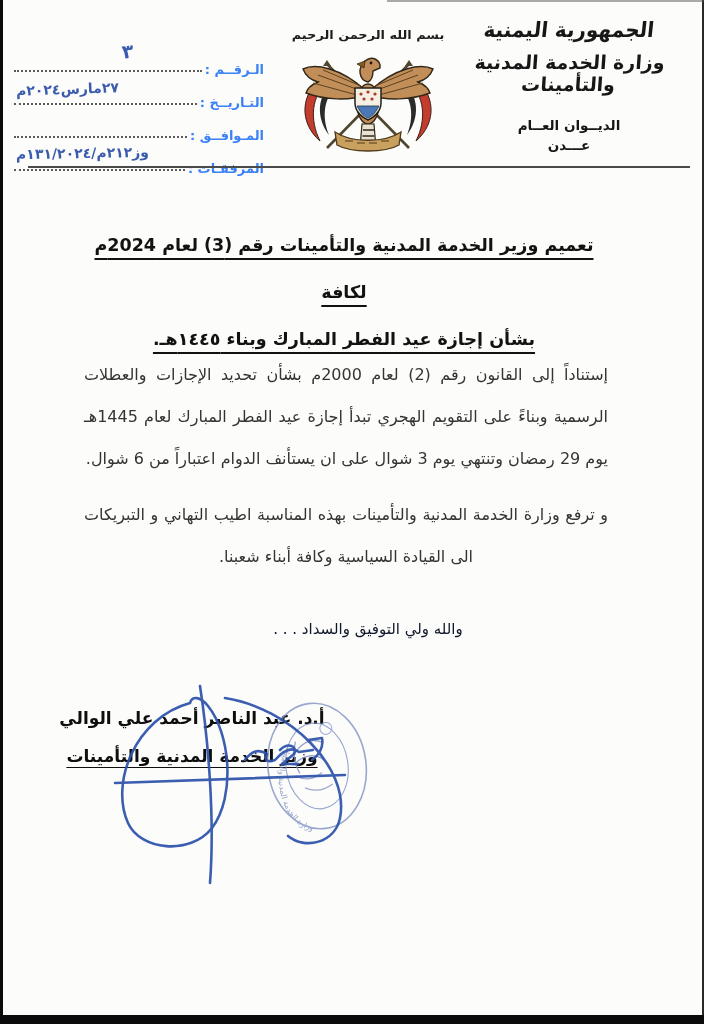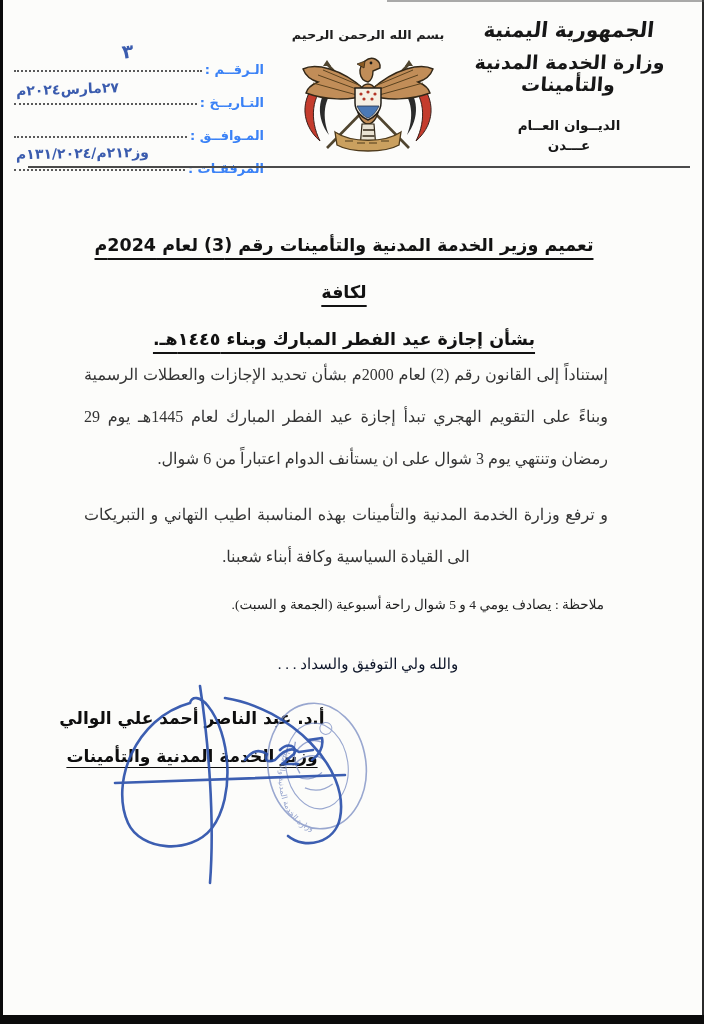--- a/index.html
+++ b/index.html
@@ -38,21 +38,21 @@
   .brand-sub.first{margin-top:20px;}
 
   .rule{position:absolute;top:166px;left:28px;width:662px;height:2px;background:#4b4b4b;}
 
   
   .title{position:absolute;top:222px;left:80px;width:528px;direction:rtl;text-align:center;
     font-weight:bold;font-size:17.5px;color:#121212;line-height:47px;}
   .title span{text-decoration:underline;text-underline-offset:7px;text-decoration-thickness:1.5px;}
 
   
-  .bodytext{position:absolute;top:354px;left:84px;width:524px;direction:rtl;color:#343434;font-family:Liberation Serif, serif;}
+  .bodytext{position:absolute;top:354px;left:84px;width:524px;direction:rtl;color:#343434;}
   .p1{font-size:16px;line-height:42px;text-align:justify;margin:0;}
   .p2{font-size:16px;line-height:42px;text-align:justify;text-align-last:center;margin:14px 0 0 0;}
   .note{font-size:13.5px;margin:18px 4px 0 0;text-align:right;color:#222;}
   .closing{font-size:15px;margin:42px 0 4px 0;text-align:center;transform:translateX(22px);color:#0f172a;}
 
   
   .sig{position:absolute;top:708px;left:46px;width:292px;direction:rtl;text-align:center;color:#0e0e0e;}
   .sig-name{font-size:17px;font-weight:bold;white-space:nowrap;}
   .sig-title{font-size:17px;font-weight:bold;margin-top:18px;white-space:nowrap;
     text-decoration:underline;text-underline-offset:5px;}
@@ -141,21 +141,20 @@
   <div class="rule"></div>
 
   <div class="title">
     <div><span>تعميم وزير الخدمة المدنية والتأمينات رقم (3) لعام 2024م لكافة</span></div>
     <div><span>بشأن إجازة عيد الفطر المبارك وبناء ١٤٤٥هـ.</span></div>
   </div>
 
   <div class="bodytext">
     <p class="p1">إستناداً إلى القانون رقم (2) لعام 2000م بشأن تحديد الإجازات والعطلات الرسمية وبناءً على التقويم الهجري تبدأ إجازة عيد الفطر المبارك لعام 1445هـ يوم 29 رمضان وتنتهي يوم 3 شوال على ان يستأنف الدوام اعتباراً من 6 شوال.</p>
     <p class="p2">و ترفع وزارة الخدمة المدنية والتأمينات بهذه المناسبة اطيب التهاني و التبريكات الى القيادة السياسية وكافة أبناء شعبنا.</p>
-    <p class="note">ملاحظة : يصادف يومي 4 و 5 شوال راحة أسبوعية (الجمعة و السبت).</p>
     <p class="closing">والله ولي التوفيق والسداد . . .</p>
   </div>
 
   <div class="sig">
     <div class="sig-name">أ.د. عبد الناصر أحمد علي الوالي</div>
     <div class="sig-title">وزير الخدمة المدنية والتأمينات</div>
   </div>
 
   <svg class="overlay" width="440" height="235" viewBox="0 0 440 235">
     <g opacity="0.78">

